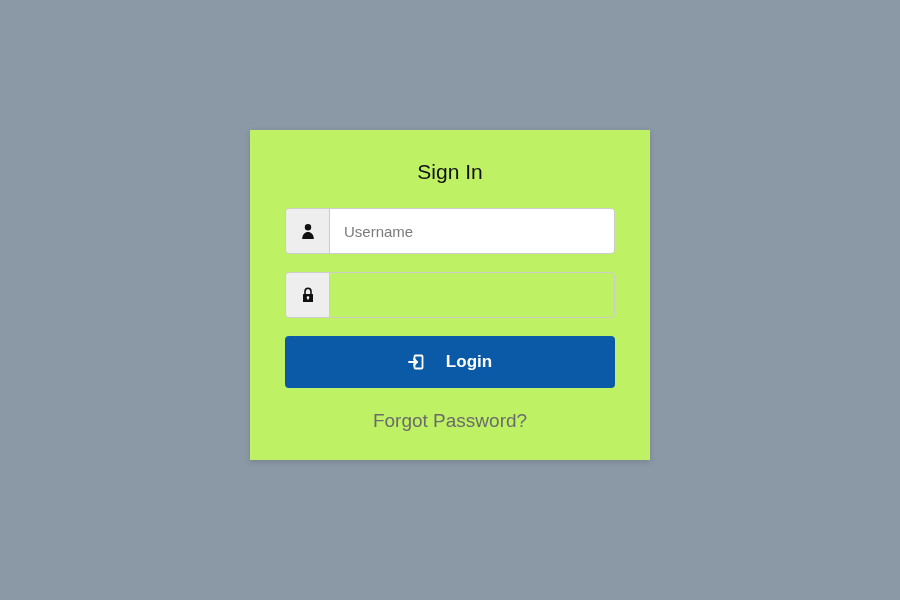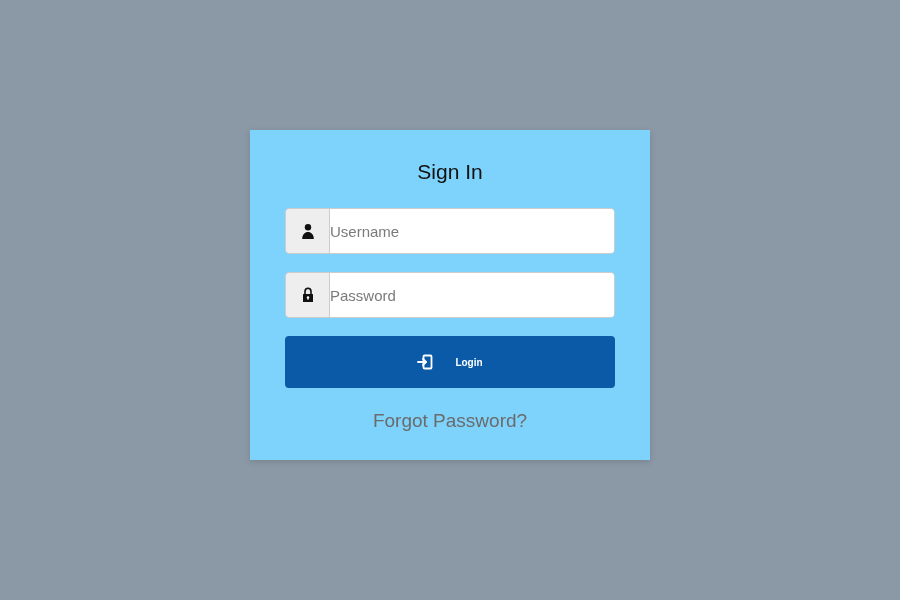--- a/index.html
+++ b/index.html
@@ -12,21 +12,21 @@
       height: 600px;
       background: #8b99a7;
       display: flex;
       align-items: center;
       justify-content: center;
       font-family: Arial, Helvetica, sans-serif;
       overflow: hidden;
     }
     .card {
       width: 400px;
-      background: #7dd3fc;
+      background: #bef264;
       padding: 30px 35px 28px 35px;
       box-shadow: 0 2px 6px rgba(0,0,0,0.15);
       margin-top: -10px;
     }
     .title {
       text-align: center;
       font-size: 21px;
       font-weight: 400;
       color: #111;
       margin-bottom: 24px;
@@ -46,37 +46,37 @@
       border-right: 1px solid #ccc;
       display: flex;
       align-items: center;
       justify-content: center;
       flex-shrink: 0;
     }
     .input-field {
       flex: 1;
       border: none;
       outline: none;
-      padding: 0 0;
+      padding: 0 14px;
       font-size: 15px;
       color: #333;
       background: #fff;
     }
     .input-field::placeholder {
       color: #7a7a7a;
       font-weight: 500;
     }
     .login-btn {
       width: 100%;
       height: 52px;
       background: #0a5aa8;
       border: none;
       border-radius: 4px;
       color: #ffffff;
-      font-size: 10px;
+      font-size: 17px;
       font-weight: bold;
       cursor: pointer;
       display: flex;
       align-items: center;
       justify-content: center;
       gap: 22px;
       margin-top: 2px;
       margin-bottom: 22px;
     }
     .forgot {
@@ -109,21 +109,20 @@
 
   <div class="input-group">
     <div class="input-addon">
       <svg class="icon-svg" width="14" height="16" viewBox="0 0 14 16" fill="#111">
         <rect x="2" y="7" width="10" height="8" rx="0.5"></rect>
         <path d="M4 7 L4 4.5 C4 2.5 5.3 1.2 7 1.2 C8.7 1.2 10 2.5 10 4.5 L10 7" fill="none" stroke="#111" stroke-width="1.6"></path>
         <circle cx="7" cy="10.5" r="1.3" fill="#fff"></circle>
         <rect x="6.4" y="10.5" width="1.2" height="2.2" fill="#fff"></rect>
       </svg>
     </div>
-    <input type="password" class="input-field" placeholder="Password" style="">
   </div>
 
   <button class="login-btn">
     <span>
       <svg class="icon-svg" width="16" height="16" viewBox="0 0 16 16" fill="none" stroke="#fff" stroke-width="1.8">
         <rect x="6.5" y="1.5" width="8" height="13" rx="1" fill="none"></rect>
         <path d="M1 8 L9 8" stroke-linecap="round"></path>
         <path d="M6 5 L9 8 L6 11" stroke-linecap="round" stroke-linejoin="round"></path>
       </svg>
     </span>

